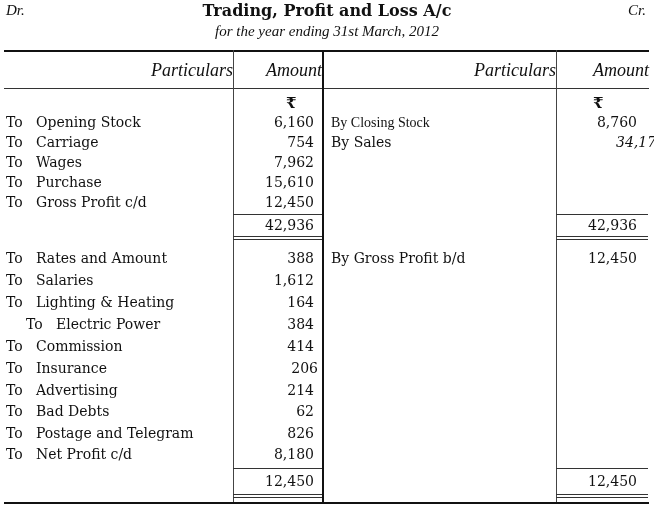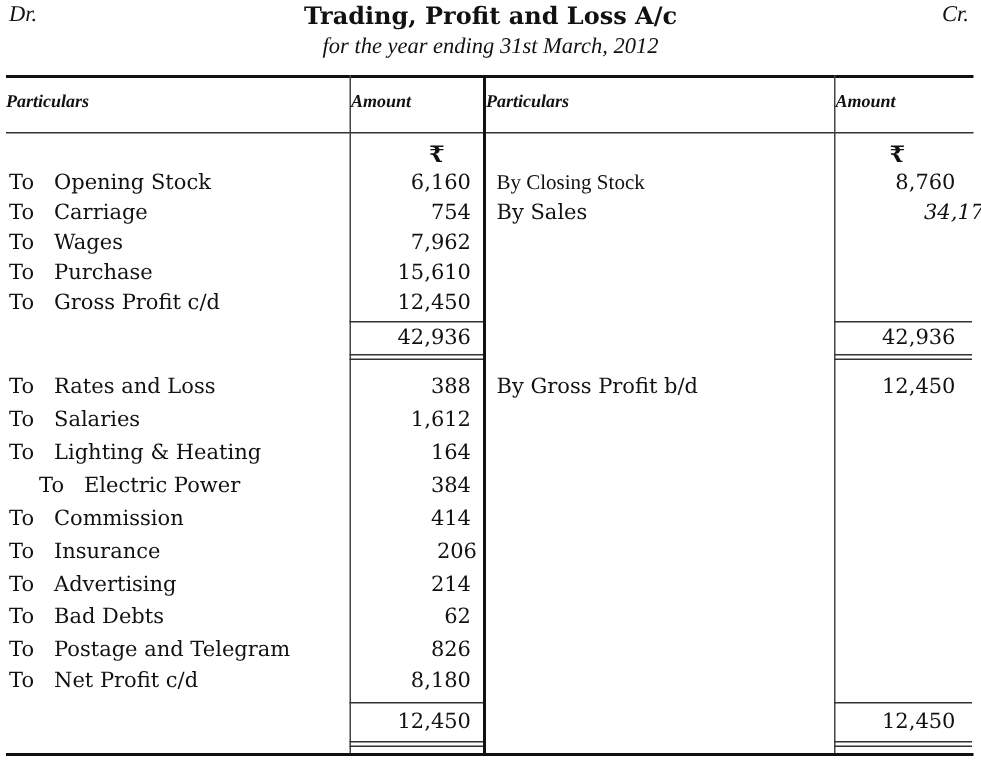--- a/index.html
+++ b/index.html
@@ -6,21 +6,21 @@
   body { width: 654px; height: 508px; position: relative; overflow: hidden;
          font-family: "DejaVu Serif", "Liberation Serif", serif; color: #111; }
   .abs { position: absolute; }
   .dr, .cr { top: 2px; font-style: italic; font-size: 15px; font-family: "Liberation Serif", serif; }
   .dr { left: 6px; }
   .cr { right: 8px; }
   .title { top: 1px; left: 0; width: 654px; text-align: center; font-weight: bold; font-size: 16px; }
   .subtitle { top: 23px; left: 0; width: 654px; text-align: center; font-style: italic; font-size: 15px; font-family: "Liberation Serif", serif; }
   .hline { position: absolute; height: 0; }
   .vline { position: absolute; width: 0; }
-  .th { position: absolute; top: 60px; font-style: italic; font-weight: bold; font-size: 12px; text-align: left; font-family: "Liberation Serif", serif; }
+  .th { position: absolute; top: 60px; font-style: italic; font-weight: normal; font-size: 18px; text-align: right; font-family: "Liberation Serif", serif; }
   .rupee { position: absolute; top: 94px; font-weight: bold; font-size: 15px; }
   .row { position: absolute; height: 21px; line-height: 21px; font-size: 14px; white-space: nowrap; }
   .to { display: inline-block; width: 30px; }
   .amt { text-align: right; }
 </style>
 </head>
 <body>
 
 <div class="abs dr">Dr.</div>
 <div class="abs title">Trading, Profit and Loss A/c</div>
@@ -65,21 +65,21 @@
 
 <div class="hline" style="top:214px;left:233px;width:89px;border-top:1px solid #333;"></div>
 <div class="row amt" style="top:215px;left:234px;width:80px;">42,936</div>
 <div class="hline" style="top:236px;left:233px;width:89px;height:2px;border-top:1px solid #333;border-bottom:1px solid #333;"></div>
 
 <div class="hline" style="top:214px;left:556px;width:92px;border-top:1px solid #333;"></div>
 <div class="row amt" style="top:215px;left:557px;width:80px;">42,936</div>
 <div class="hline" style="top:236px;left:556px;width:92px;height:2px;border-top:1px solid #333;border-bottom:1px solid #333;"></div>
 
 <div>
-  <div class="row" style="top:248px;left:6px;"><span class="to">To</span><span>Rates and Loss</span></div>
+  <div class="row" style="top:248px;left:6px;"><span class="to">To</span><span>Rates and Amount</span></div>
   <div class="row amt" style="top:248px;left:234px;width:80px;">388</div>
   <div class="row" style="top:270px;left:6px;"><span class="to">To</span><span>Salaries</span></div>
   <div class="row amt" style="top:270px;left:234px;width:80px;">1,612</div>
   <div class="row" style="top:292px;left:6px;"><span class="to">To</span><span>Lighting &amp; Heating</span></div>
   <div class="row amt" style="top:292px;left:234px;width:80px;">164</div>
   <div class="row" style="top:314px;left:6px;margin-left:20px;"><span class="to">To</span><span>Electric Power</span></div>
   <div class="row amt" style="top:314px;left:234px;width:80px;">384</div>
   <div class="row" style="top:336px;left:6px;"><span class="to">To</span><span>Commission</span></div>
   <div class="row amt" style="top:336px;left:234px;width:80px;">414</div>
   <div class="row" style="top:358px;left:6px;"><span class="to">To</span><span>Insurance</span></div>

